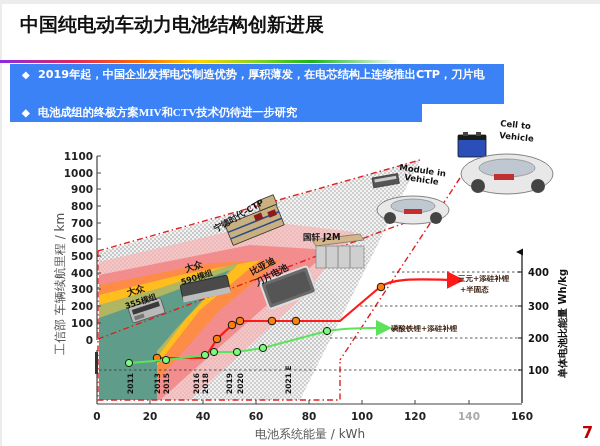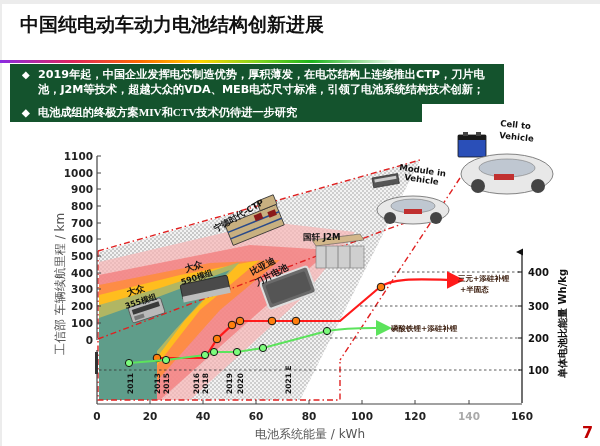--- a/index.html
+++ b/index.html
@@ -2,41 +2,40 @@
 <html><head>
 <meta charset="utf-8">
 <style>
   * { box-sizing: border-box; margin: 0; padding: 0; }
   html, body { width: 600px; height: 446px; overflow: hidden; background: #ffffff; }
   body { font-family: "DejaVu Sans", "Liberation Sans", sans-serif; position: relative; }
   .frame { position: absolute; left: 0; top: 0; width: 600px; height: 446px; border-top: 4px solid #ececec; border-left: 2px solid #ececec; }
   .title { position: absolute; left: 20px; top: 12px; font-size: 19px; font-weight: bold; color: #111; letter-spacing: 0px; white-space: nowrap; text-align: center; }
   .rainbow { position: absolute; left: 0; top: 60px; width: 400px; height: 3px;
     background: linear-gradient(to right, #8a2be2 0%, #e0245e 18%, #ff6a00 35%, #ffd400 50%, #7ed321 65%, #1db41d 78%, rgba(255,255,255,0) 100%); }
-  .banner { position: absolute; left: 10px; top: 64px; background: #14532d; color: #fff; font-weight: bold; font-size: 11.2px; line-height: 15px; padding: 3px 8px 2px 12px; }
+  .banner { position: absolute; left: 10px; top: 64px; background: #3b82f6; color: #fff; font-weight: bold; font-size: 11.2px; line-height: 15px; padding: 3px 8px 2px 12px; }
   .banner1 { width: 494px; height: 40px; }
   .banner2 { top: 104px; width: 412px; height: 18px; padding-top: 1px; font-family: Liberation Serif, serif; }
   .banner .li { position: relative; padding-left: 16px; }
   .banner .li::before { content: "◆"; position: absolute; left: 0; top: 0; font-size: 10px; }
   .chart { position: absolute; left: 0; top: 0; width: 600px; height: 446px; }
   .page-num { position: absolute; left: 582px; top: 423px; font-size: 16px; color: #c00000; font-weight: bold; }
   svg text { font-family: "DejaVu Sans", "Liberation Sans", sans-serif; }
 </style>
 </head>
 <body>
 
 <div class="frame"></div>
 
 <div class="title">中国纯电动车动力电池结构创新进展</div>
 <div class="rainbow"></div>
 
 <div class="banner banner1">
   <div class="li">
     <span>2019年起，中国企业发挥电芯制造优势，厚积薄发，在电芯结构上连续推出CTP，刀片电</span><br>
-    <span>池，J2M等技术，超越大众的VDA、MEB电芯尺寸标准，引领了电池系统结构技术创新；</span>
   </div>
 </div>
 <div class="banner banner2">
   <div class="li">
     <span>电池成组的终极方案MIV和CTV技术仍待进一步研究</span>
   </div>
 </div>
 
 <svg class="chart" viewBox="0 0 600 446" width="600" height="446">
   <defs>

